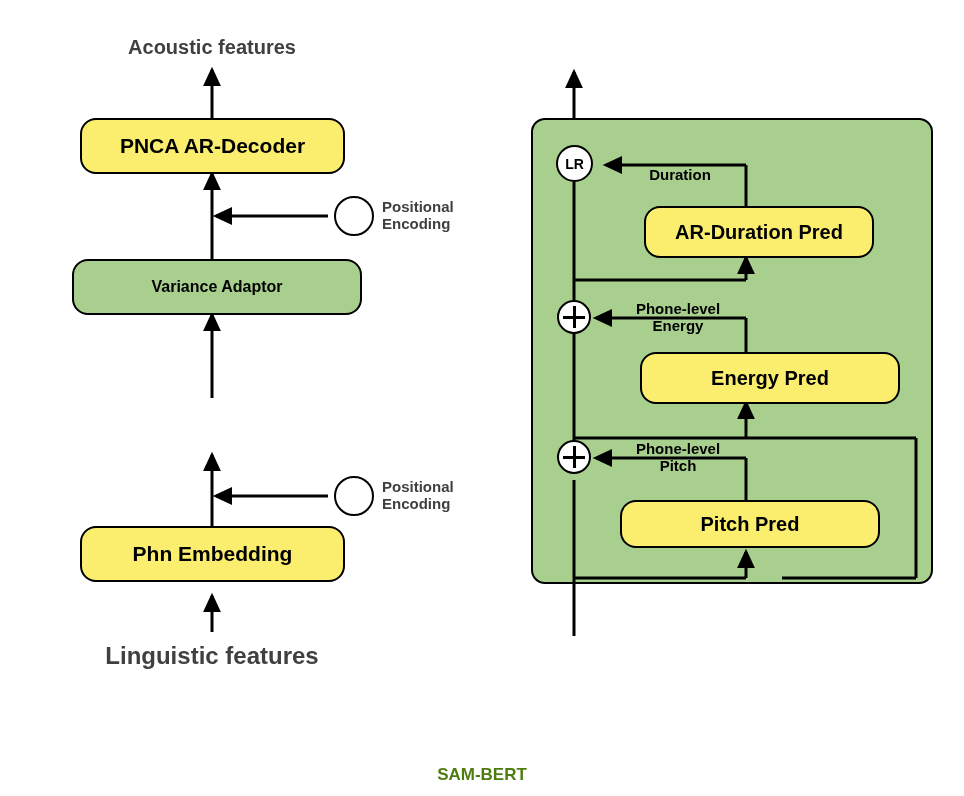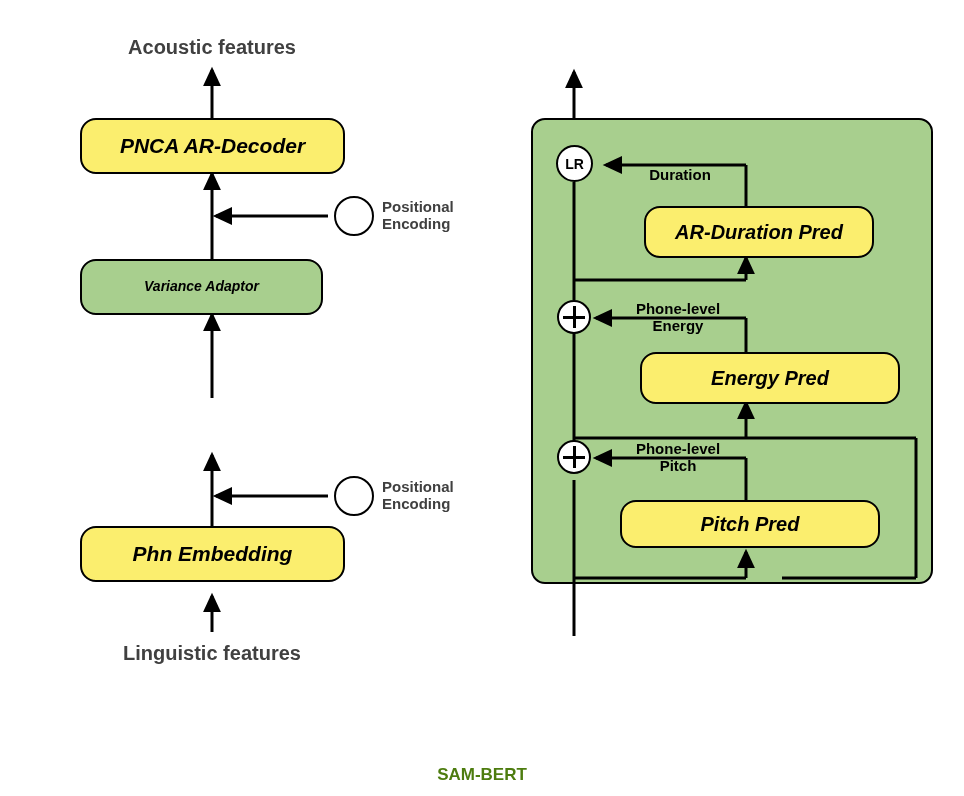--- a/index.html
+++ b/index.html
@@ -25,21 +25,20 @@
     box-sizing: border-box;
     border: 2.5px solid #000;
     border-radius: 16px;
     display: flex;
     align-items: center;
     justify-content: center;
     font-weight: bold;
     color: #000;
     text-align: center;
     line-height: 1.1;
-    font-style: italic;
   }
   .yellow { background: #fbee6e; }
   .green  { background: #a8cf8e; }
 
   .label {
     position: absolute;
     color: #404040;
     font-weight: bold;
     text-align: center;
     line-height: 1.15;
@@ -196,26 +195,26 @@
     <line x1="746" y1="280" x2="746" y2="258" stroke="#000" stroke-width="3" marker-end="url(#arrow2)"></line>
 
     <line x1="746" y1="206" x2="746" y2="165" stroke="#000" stroke-width="3"></line>
     <line x1="746" y1="165" x2="606" y2="165" stroke="#000" stroke-width="3" marker-end="url(#arrow2)"></line>
   </svg>
 
   <div class="label" style="left:62px; top:36px; width:300px; font-size:20px;">Acoustic features</div>
 
   <div class="node yellow" style="left:80px; top:118px; width:265px; height:56px; font-size:21px;">PNCA AR-Decoder</div>
 
-  <div class="node green" style="left:80px; top:259px; width:243px; height:56px; font-size:14px;">Variance Adaptor</div>
+  <div class="node green" style="left:72px; top:259px; width:290px; height:56px; font-size:16px;">Variance Adaptor</div>
 
 
   <div class="node yellow" style="left:80px; top:526px; width:265px; height:56px; font-size:21px;">Phn Embedding</div>
 
-  <div class="label" style="left:62px; top:642px; width:300px; font-size:20px;">Linguistic features</div>
+  <div class="label" style="left:62px; top:642px; width:300px; font-size:24px;">Linguistic features</div>
 
   <div class="pe-circle" style="left:334px; top:196px; width:40px; height:40px;"></div>
   <div class="label" style="left:382px; top:198px; width:110px; font-size:15px; text-align:left;">Positional
 Encoding</div>
 
   <div class="pe-circle" style="left:334px; top:476px; width:40px; height:40px;"></div>
   <div class="label" style="left:382px; top:478px; width:110px; font-size:15px; text-align:left;">Positional
 Encoding</div>
 
   <div class="circle" style="left:556px; top:145px; width:37px; height:37px;"></div>

